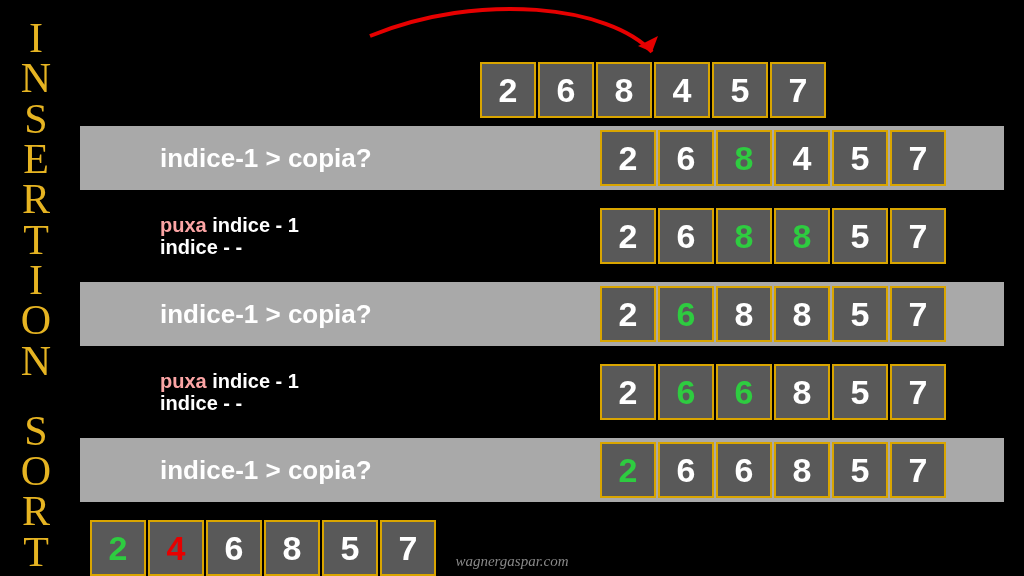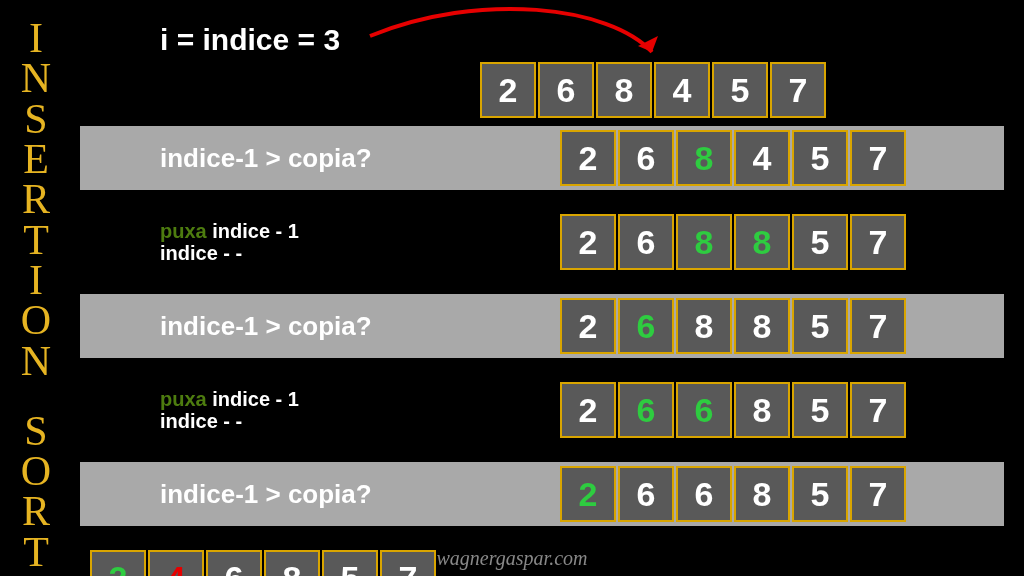--- a/index.html
+++ b/index.html
@@ -25,35 +25,36 @@
     text-align: center;
     width: 36px;
   }
   .vertical-title span { display:block; }
   .vertical-title .gap { height: 30px; }
 
   .row {
     display: flex;
     align-items: center;
     height: 64px;
-    margin-bottom: 20px;
+    margin-bottom: 14px;
+    gap: 40px;
   }
   .row.gray {
     background: #a9a9a9;
   }
   .desc {
     flex: 0 0 390px;
     padding-left: 80px;
     color: #fff;
     font-weight: 700;
     font-size: 26px;
     line-height: 1.1;
   }
   .desc.small { font-size: 20px; font-weight:700; }
-  .desc .puxa { color: #4d7c0f; }
+  .desc .puxa { color: #fca5a5; }
 
   .top-text {
     position: absolute;
     left: 160px;
     top: 20px;
     color: #fff;
     font-weight: 700;
     font-size: 30px;
     line-height: 1.35;
   }
@@ -88,21 +89,21 @@
 
   .footer {
     position: absolute;
     bottom: 6px;
     left: 0;
     width: 100%;
     text-align: center;
     color: #888;
     font-family: "Times New Roman", serif;
     font-style: italic;
-    font-size: 20px;
+    font-size: 15px;
   }
 
   .arrow-svg {
     position: absolute;
     left: 360px;
     top: 6px;
     width: 330px;
     height: 80px;
     pointer-events: none;
   }
@@ -128,21 +129,20 @@
     <span>O</span>
     <span>N</span>
   <span class="gap"></span>
   <span>S</span>
     <span>O</span>
     <span>R</span>
     <span>T</span>
 </div>
 
 <div class="top-text">
-  <div>i = indice = 3</div>
 </div>
 
 <svg class="arrow-svg" viewBox="0 0 330 80">
   <path d="M 10 30 C 120 -15, 250 0, 292 46" stroke="#e60000" stroke-width="4" fill="none"></path>
   <polygon points="292,46 298,30 278,40" fill="#e60000"></polygon>
 </svg>
 
 <div class="first-arr">
   <div class="cell">2</div>
   <div class="cell">6</div>

